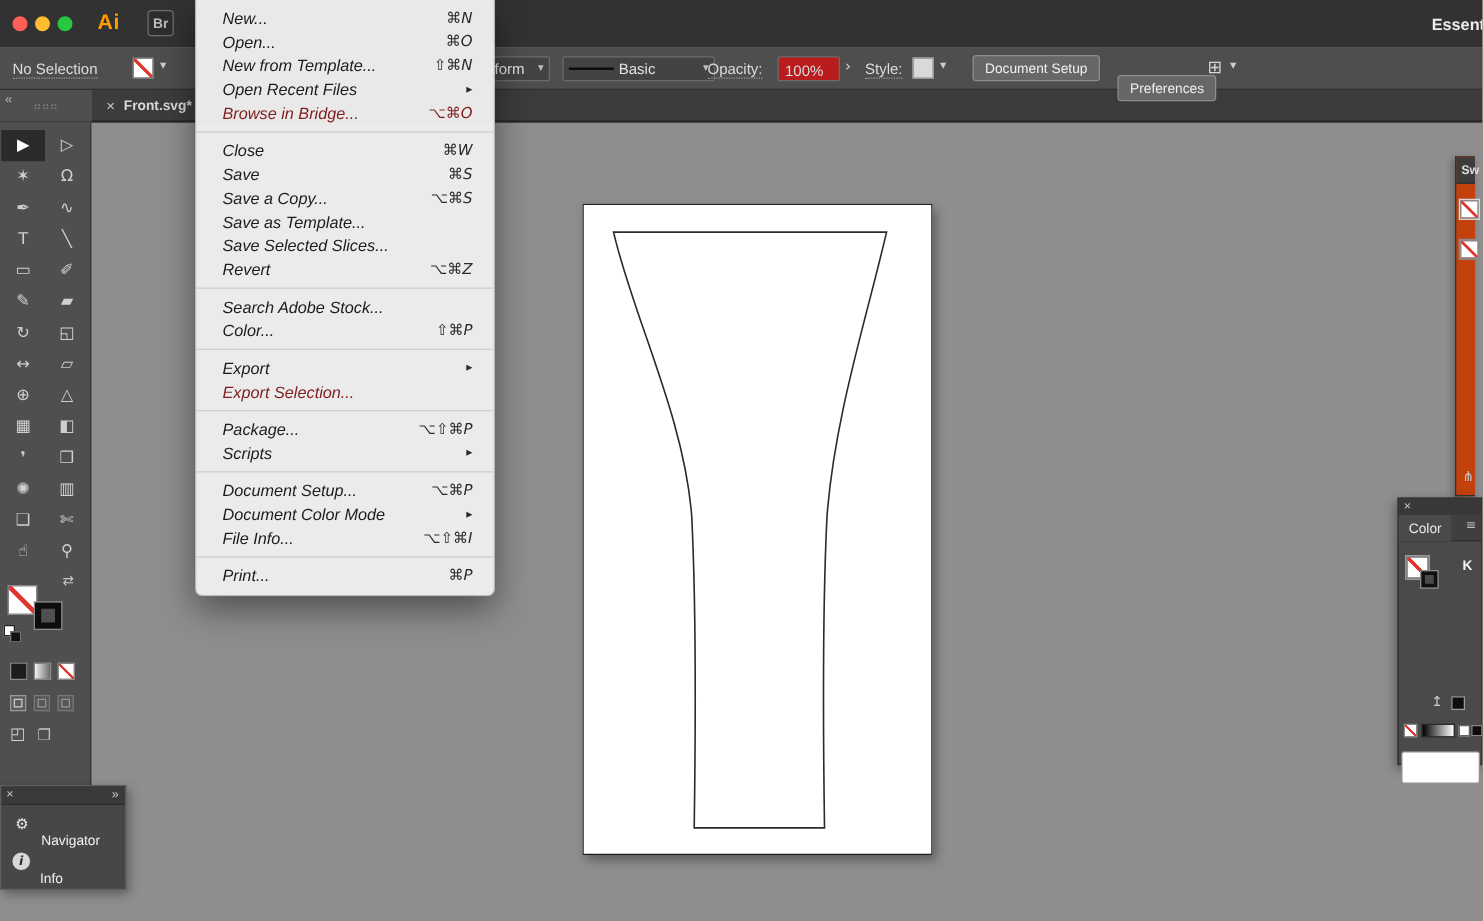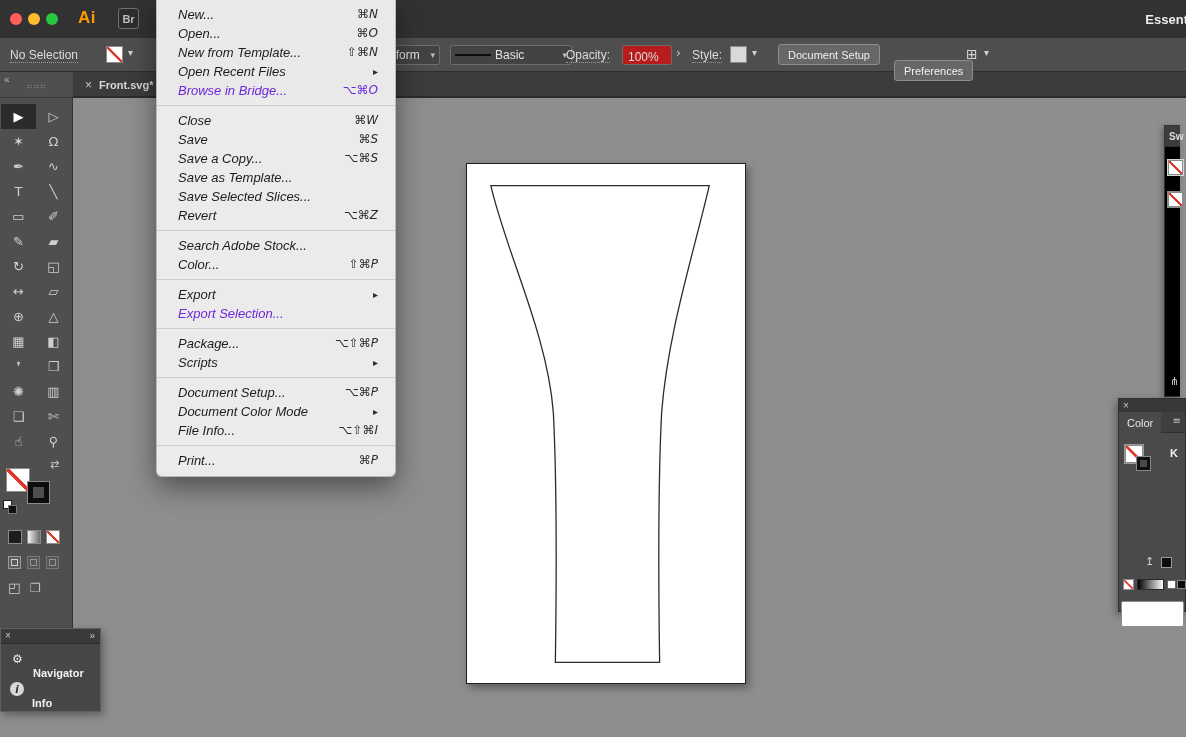--- a/index.html
+++ b/index.html
@@ -84,21 +84,21 @@
   .sm-icon { position:absolute; left:8px; top:0; font-size:13px; }
   .dock-bottom-icon { position:absolute; left:30px; top:1px; font-size:12px; color:#c3c3c3; }
 
   
   .canvas { position:absolute; left:73px; top:98px; width:1113px; height:639px; background:#8e8e8e; z-index:1; }
   .artboard { position:absolute; left:466px; top:163px; width:280px; height:521px; background:#ffffff;
               border:1px solid #1f1f1f; box-shadow:3px 4px 8px rgba(0,0,0,.35); z-index:2; }
   .artboard svg { display:block; width:100%; height:100%; }
 
   
-  .sw-strip { position:absolute; left:1164px; top:125px; width:16px; height:272px; background:#000000;
+  .sw-strip { position:absolute; left:1164px; top:125px; width:16px; height:272px; background:#c2410c;
               border:1px solid #333; border-right:none; z-index:6; box-shadow:-2px 2px 6px rgba(0,0,0,.3); }
   .sw-tab { height:21px; background:#3d3d3d; color:#dddddd; font-size:10px; font-weight:bold;
             display:flex; align-items:center; padding-left:4px; border-bottom:1px solid #2f2f2f; }
   .sw-chip1 { position:absolute; left:3px; top:34px; width:15px; height:15px; outline:1px solid #d8d8d8; }
   .sw-chip2 { position:absolute; left:3px; top:66px; width:15px; height:15px; outline:1px solid #8b8b8b; }
   .sw-lib { position:absolute; left:5px; bottom:8px; color:#c9c9c9; font-size:11px; }
 
   .color-panel { position:absolute; left:1118px; top:398px; width:68px; height:214px; background:#4a4a4a;
                  border:1px solid #2f2f2f; z-index:6; box-shadow:-2px 3px 8px rgba(0,0,0,.35); }
   .cp-top { height:13px; background:#383838; position:relative; }
@@ -125,35 +125,35 @@
   
   .nav-panel { position:absolute; left:0; top:628px; width:101px; height:84px; background:#474747;
                border:1px solid #5f5f5f; z-index:6; box-shadow:2px 3px 8px rgba(0,0,0,.35); }
   .nav-header { height:15px; background:#3a3a3a; position:relative; border-bottom:1px solid #2e2e2e; }
   .nav-close { position:absolute; left:4px; top:1px; color:#c6c6c6; font-size:10px; }
   .nav-expand { position:absolute; right:5px; top:1px; color:#c6c6c6; font-size:10px; }
   .nav-row { height:30px; display:flex; align-items:center; gap:8px; padding-left:9px; }
   .nav-ic { width:15px; text-align:center; color:#e8e8e8; font-size:12px; font-family:"DejaVu Sans",sans-serif; }
   .nav-ic.info-icon { width:14px; height:14px; border-radius:50%; background:#d8d8d8; color:#2e2e2e;
                       font-size:10px; font-weight:bold; font-style:italic; display:flex; align-items:center; justify-content:center; }
-  .nav-lb { color:#f2f2f2; font-size:11px; font-weight:bold;margin-top:27px; }
+  .nav-lb { color:#f2f2f2; font-size:11px; font-weight:normal;margin-top:27px; }
 
   
   .none-chip { background:linear-gradient(45deg,#ffffff 43%,#e0352b 45%,#e0352b 55%,#ffffff 57%); border:1px solid #8b8b8b; }
 
   
   .file-menu { position:absolute; left:156px; top:0; width:240px; background:rgba(237,237,237,.98);
                border:1px solid #b9b9b9; border-top:none; border-radius:0 0 6px 6px; padding:5px 0 6px;
                box-shadow:0 10px 28px rgba(0,0,0,.45); z-index:50; }
   .menu-item { height:19px; line-height:19px; display:flex; justify-content:space-between; align-items:flex-start;
                padding:0 17px 0 21px; font-size:13px; color:#1c1c1c; white-space:nowrap;font-style:italic; }
   .menu-item .mi-right { font-family:"DejaVu Sans",sans-serif; font-size:12px; color:#2a2a2a; }
   .menu-item.highlighted { background:#2667f2; color:#ffffff; }
   .menu-item.highlighted .mi-right { color:#ffffff; }
-  .menu-item.disabled, .menu-item.disabled .mi-right { color:#6d28d9; }
+  .menu-item.disabled, .menu-item.disabled .mi-right { color:#7f1d1d; }
   .menu-item .submenu-arrow { font-size:10px; color:#2a2a2a; }
   .menu-sep { height:1px; background:#cdcdcd; margin:5px 0; }
 </style>
 </head>
 <body>
 
 <div class="screen">
 
   <div class="canvas"></div>
   <div class="artboard">

